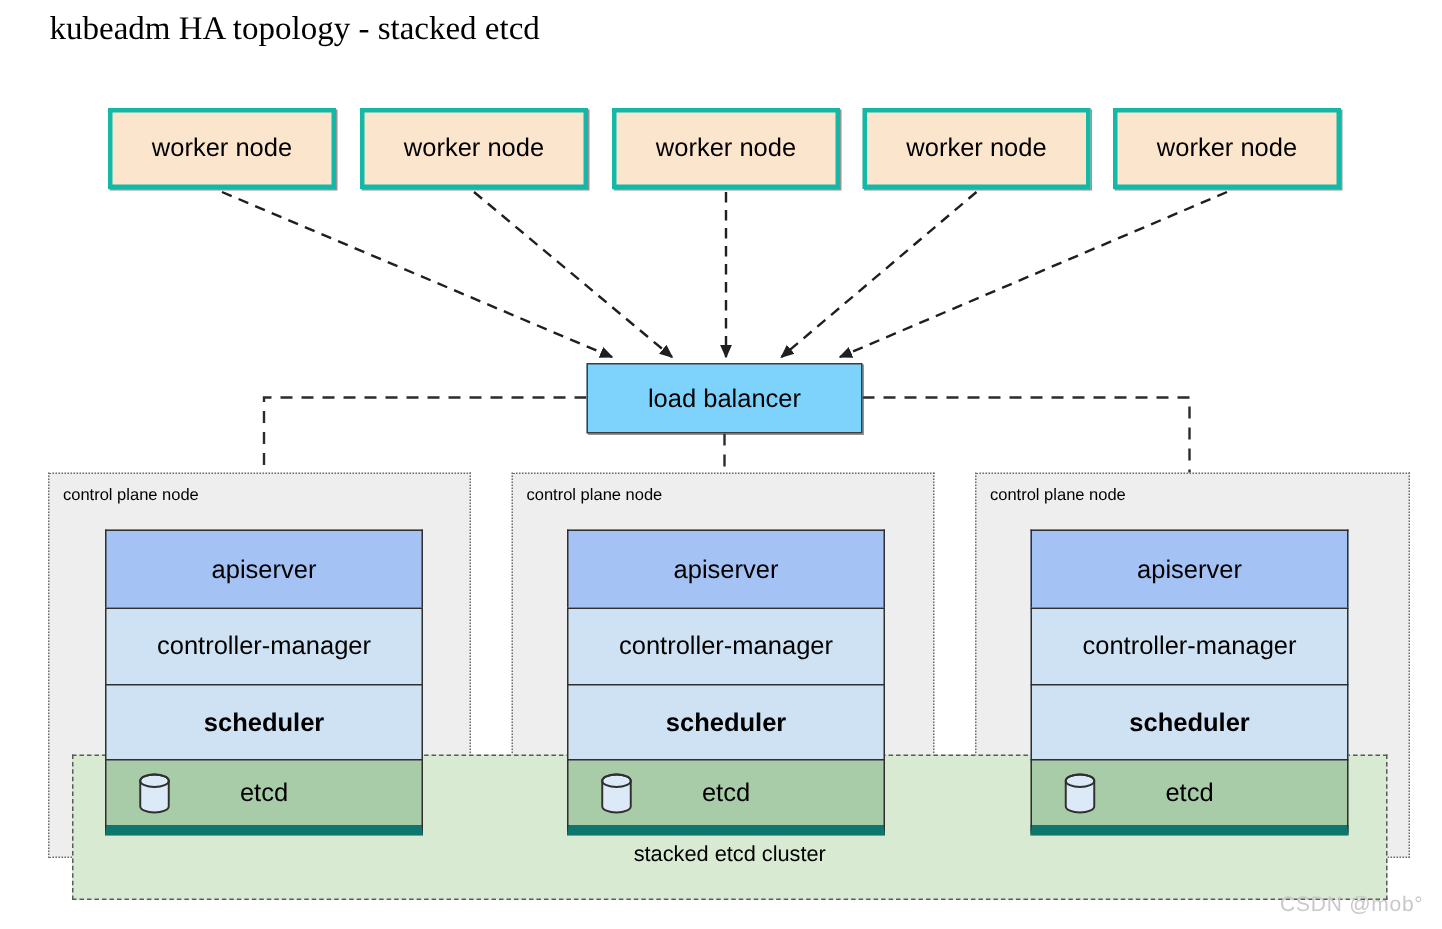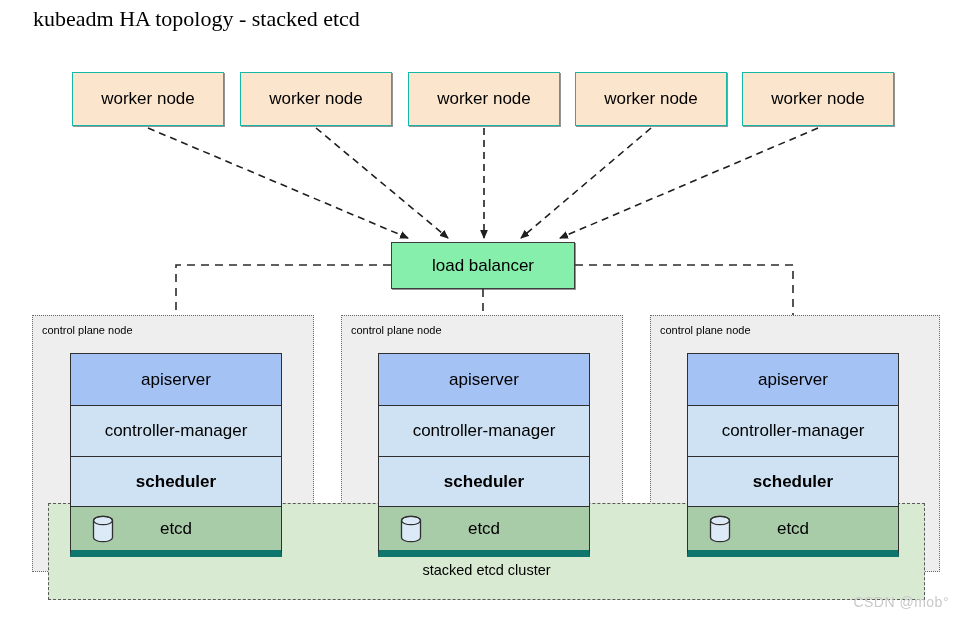--- a/index.html
+++ b/index.html
@@ -52,26 +52,26 @@
     border: 1px solid #37383a;
     font-size: 17px;
     line-height: 20px;
     color: #000000;
     text-align: center;
     white-space: nowrap;
   }
 
   .worker-node {
     background: #fce5cd;
-    border: 1px solid #14b8a6;
+    border: 3px solid #14b8a6;
     box-shadow: 1px 1px 0 0 rgba(60,60,60,0.55);
   }
 
   .load-balancer {
-    background: #86efac;
+    background: #7dd3fc;
     border: 1px solid #3d3d3d;
     box-shadow: 1px 1px 0 0 rgba(60,60,60,0.55);
   }
 
   
   .cp-region {
     position: absolute;
     box-sizing: border-box;
     background: #eeeeee;
     border: 1.5px dotted #6b6b6b;

